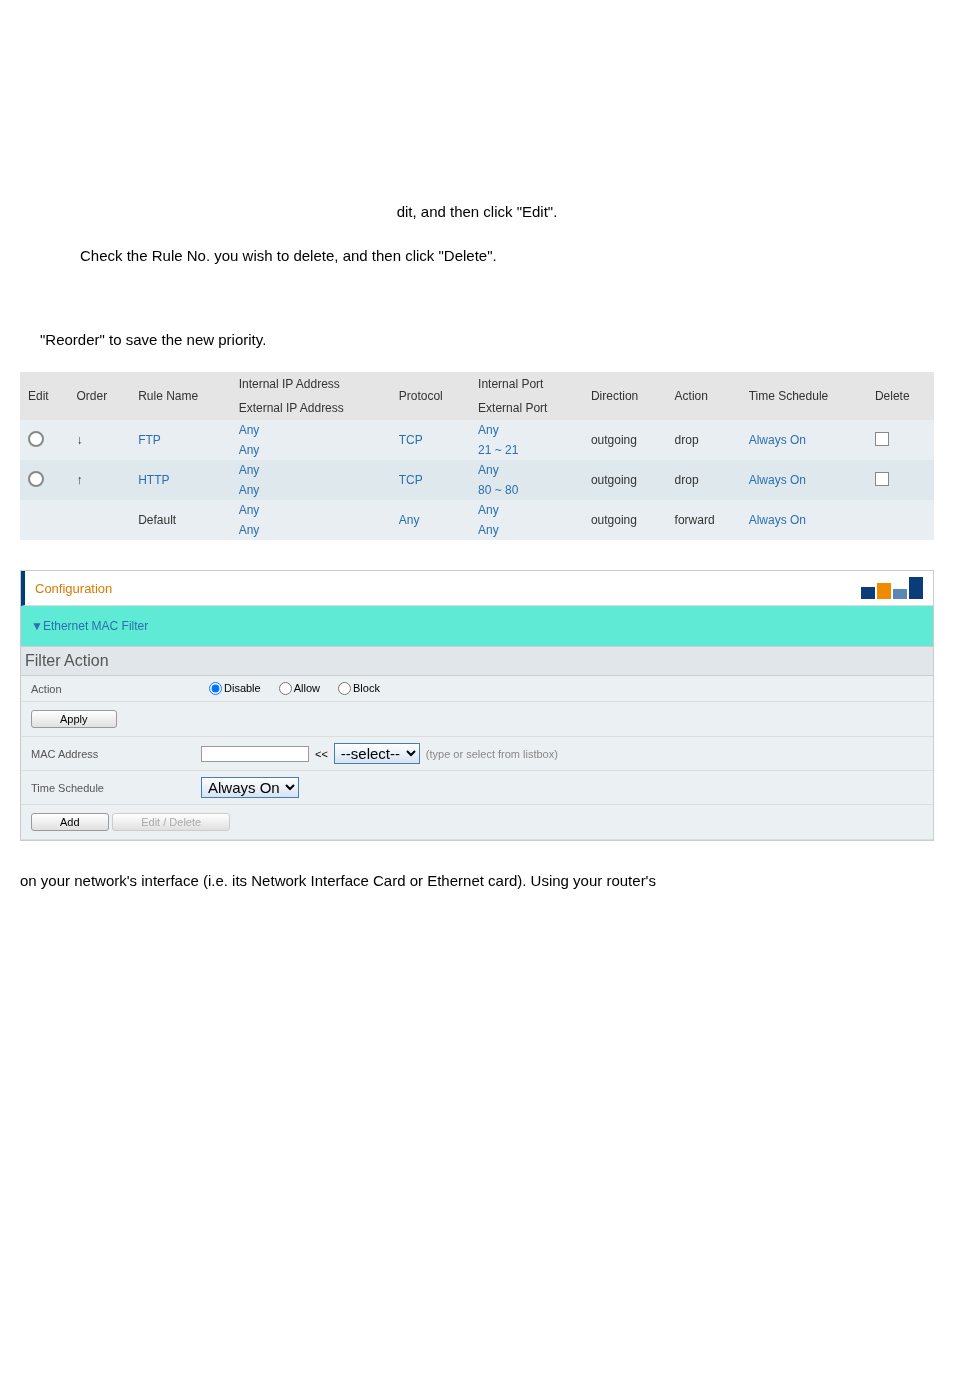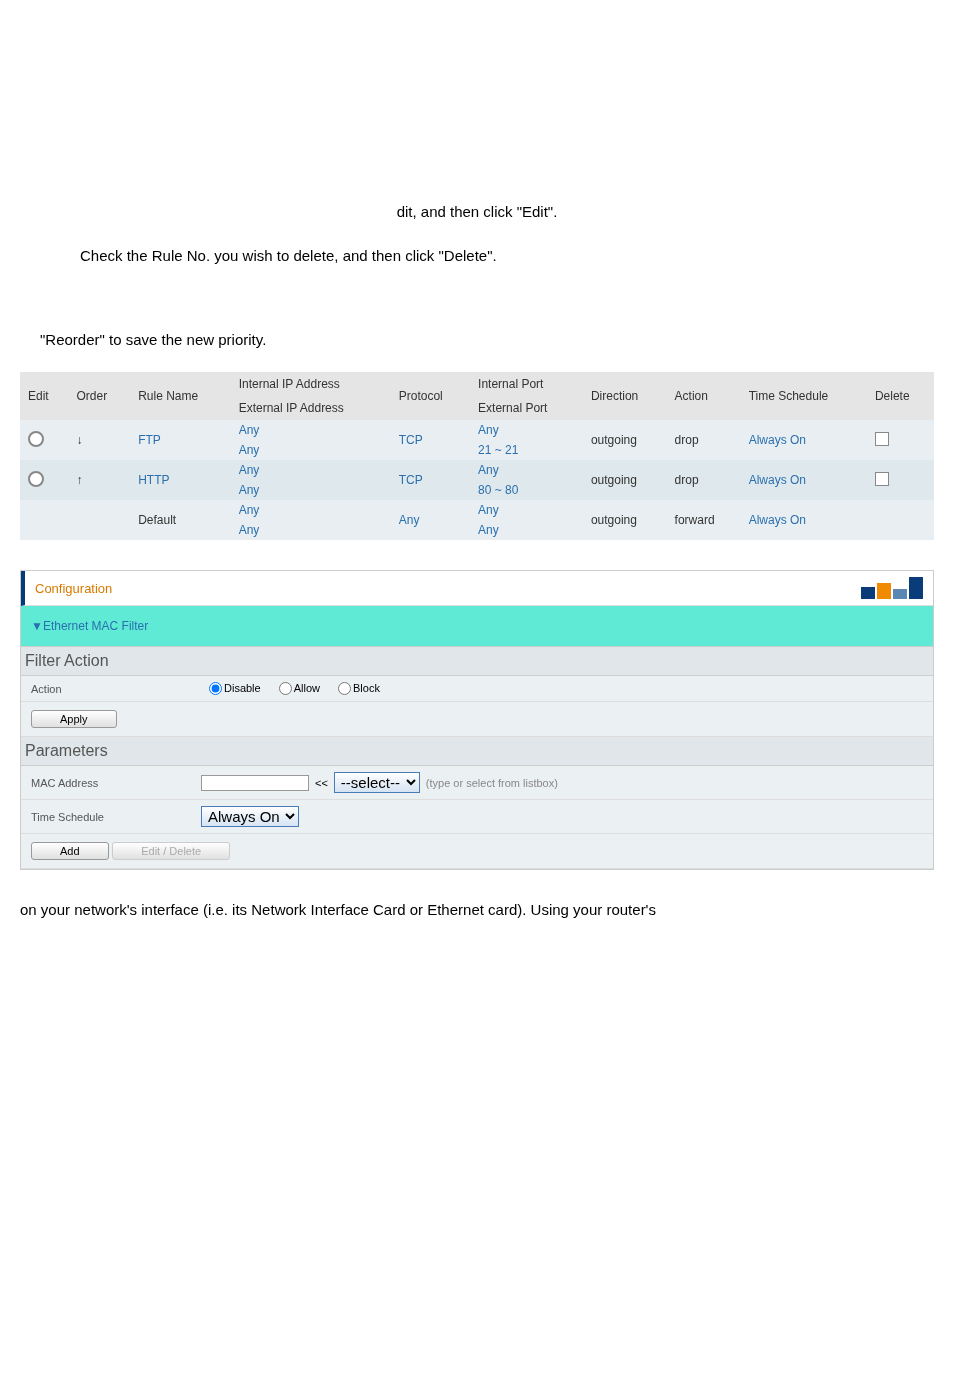--- a/index.html
+++ b/index.html
@@ -281,21 +281,20 @@
         </span>
       <span class="radio-inline">
           <input type="radio" style="">
           <span>Block</span>
         </span>
     </span>
   </div>
   <div class="button-row">
     <button class="btn">Apply</button>
   </div>
-  <div class="sub-header">Parameters</div>
   <div class="form-row">
     <span class="label">MAC Address</span>
     <span class="value">
       <input type="text" style="">
       <span>&lt;&lt;</span>
       <select><option>--select--</option></select>
       <span class="hint-text">(type or select from listbox)</span>
     </span>
   </div>
   <div class="form-row">

